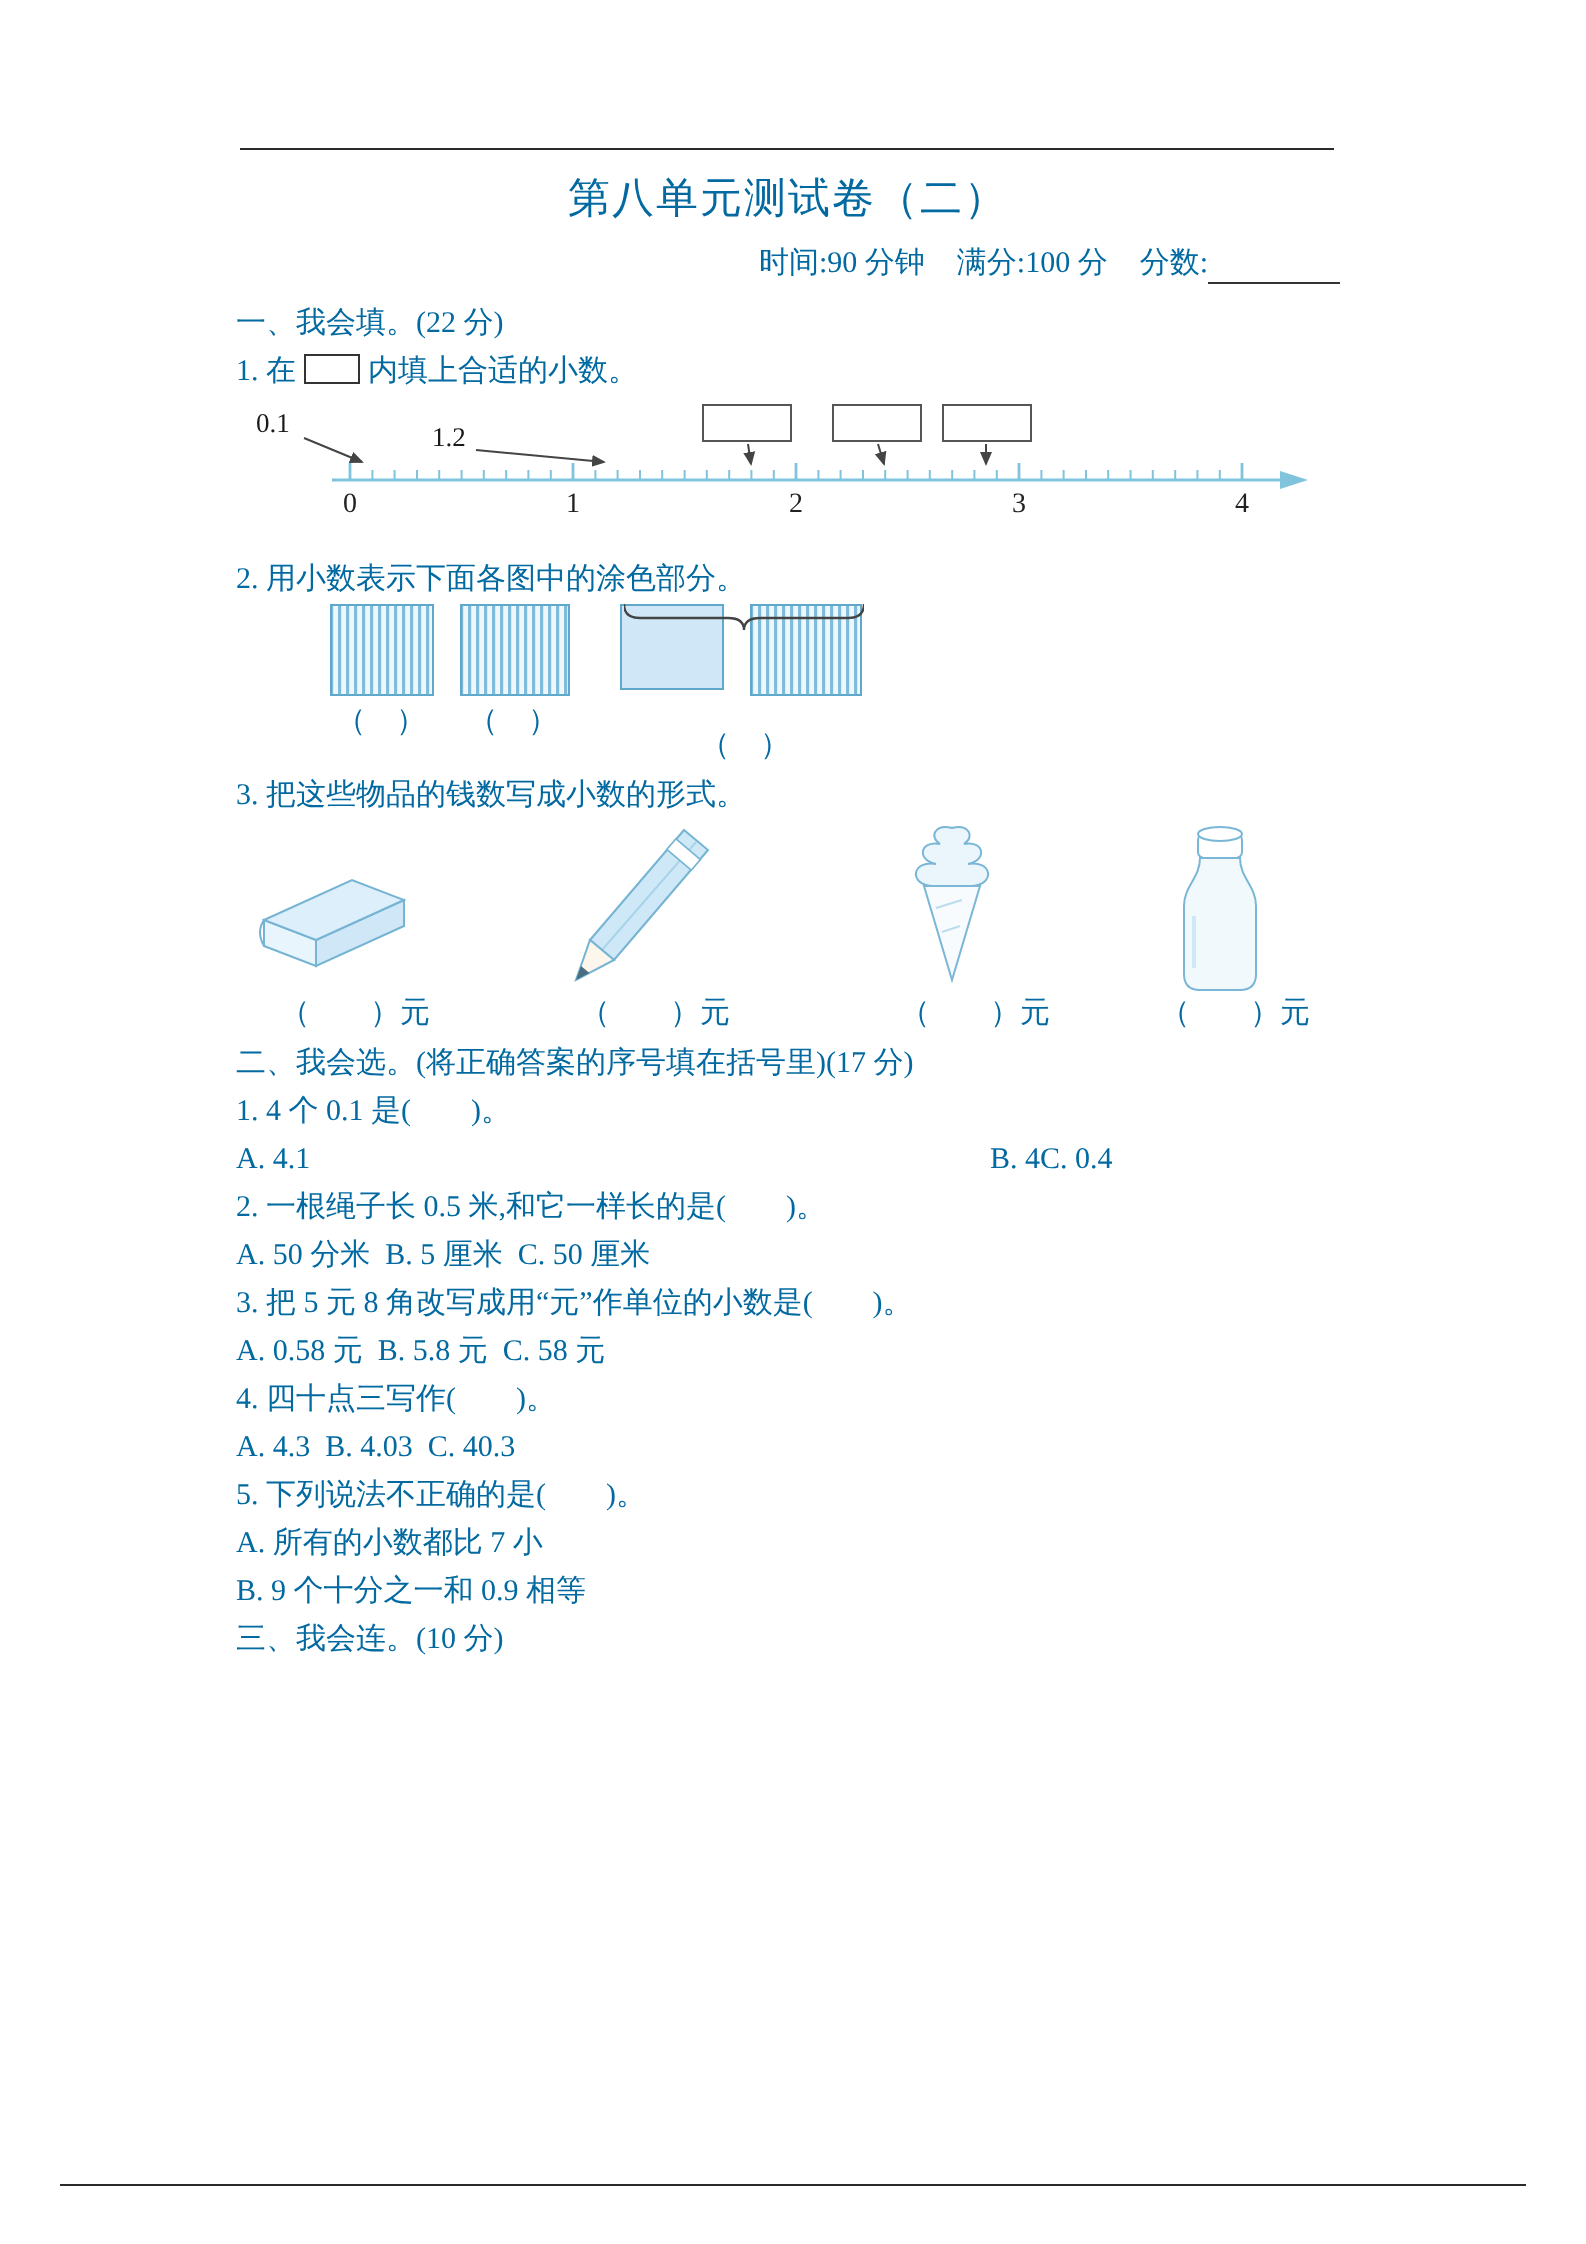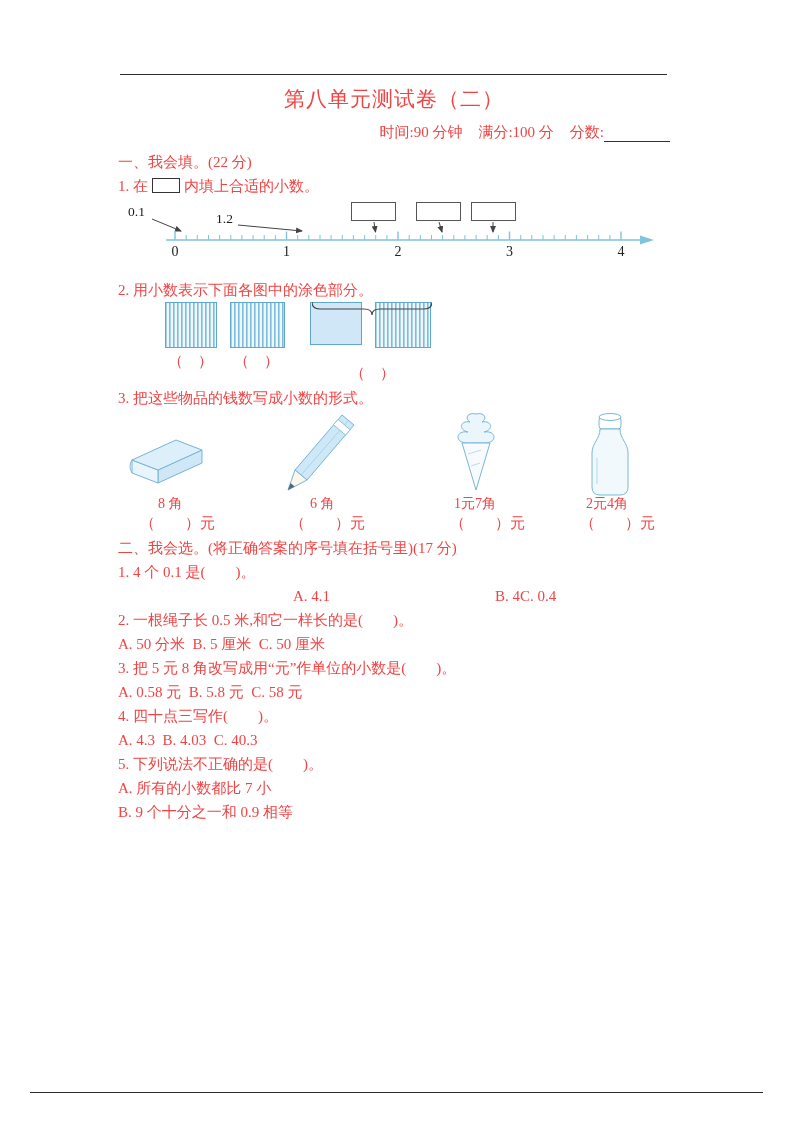--- a/index.html
+++ b/index.html
@@ -1,19 +1,19 @@
 <!DOCTYPE html>
 <html><head>
 <meta charset="utf-8">
 <style>
   * { box-sizing: border-box; }
   html,body { margin:0; padding:0; background:#ffffff; }
   .page {
     position:relative; width:793px; height:1122px; background:#fff;
-    font-family:"Liberation Serif", serif; color:#ef4444; overflow:hidden;
+    font-family:"Liberation Serif", serif; color:#0369a1; overflow:hidden;
   }
   .top-rule { position:absolute; left:120px; top:74px; width:547px; border-top:1.5px solid #2b2b2b; }
   .bottom-rule { position:absolute; left:30px; top:1092px; width:733px; border-top:1.5px solid #2b2b2b; }
   .content { position:absolute; left:118px; top:84px; width:552px; }
   .title { text-align:center; font-size:21px; line-height:30px; margin:0 0 8px 0; letter-spacing:1px; }
   .info { text-align:right; font-size:15px; line-height:20px; margin-bottom:8px; white-space:pre-wrap; }
   .info span.seg { margin-left:16px; }
   .score-blank { display:inline-block; width:66px; height:15px; border-bottom:1px solid #333; vertical-align:bottom; }
   .line { font-size:15px; line-height:24px; white-space:pre-wrap; }
   .fill-box { display:inline-block; width:28px; height:15px; border:1px solid #333; vertical-align:-2px; margin:0 4px; background:#fff; }
@@ -26,21 +26,21 @@
   .p1 { left:50px; top:50px; } .p2 { left:116px; top:50px; } .p3 { left:232px; top:62px; }
   .items { position:relative; height:86px; }
   .items svg { position:absolute; }
   .it1 { left:0; top:24px; } .it2 { left:158px; top:2px; } .it3 { left:330px; top:0; } .it4 { left:466px; top:0; }
   .prices { position:relative; height:16px; font-size:14px; line-height:16px; }
   .prices span { position:absolute; }
   .pr1 { left:40px; } .pr2 { left:192px; } .pr3 { left:336px; } .pr4 { left:468px; }
   .yuanrow { position:relative; height:22px; font-size:15px; line-height:22px; }
   .yuanrow span { position:absolute; }
   .y1 { left:22px; } .y2 { left:172px; } .y3 { left:332px; } .y4 { left:462px; }
-  .optA { display:inline-block; width:212px;text-align:right; }
+  .optA { display:inline-block; width:212px; }
   .optB { display:inline-block; width:190px;text-align:right; }
   .mt2 { margin-top:2px; }
   .mt4 { margin-top:18px; }
 </style>
 </head>
 <body>
 
 <div class="page">
 
   <svg width="0" height="0" style="position:absolute" aria-hidden="true">
@@ -147,26 +147,20 @@
         <line x1="23" y1="56" x2="32" y2="53" stroke="#bcdcee" stroke-width="1"></line>
       </svg>
       <svg class="it4" width="52" height="88">
         <rect x="15" y="7" width="22" height="12" rx="3" fill="#ffffff" stroke="#7ab6d6"></rect>
         <ellipse cx="26" cy="7" rx="11" ry="3.5" fill="#ffffff" stroke="#7ab6d6"></ellipse>
         <path d="M16,19 C16,29 8,33 8,43 L8,77 Q8,85 16,85 L36,85 Q44,85 44,77 L44,43 C44,33 36,29 36,19 Z" fill="#f2f9fd" stroke="#7ab6d6"></path>
         <line x1="13" y1="48" x2="13" y2="74" stroke="#cfe8f5" stroke-width="2"></line>
       </svg>
     </div>
 
-    <div class="prices">
-      <span class="pr1">8 角</span>
-      <span class="pr2">6 角</span>
-      <span class="pr3">1元7角</span>
-      <span class="pr4">2元4角</span>
-    </div>
 
     <div class="yuanrow">
       <span class="y1">（　　）元</span>
       <span class="y2">（　　）元</span>
       <span class="y3">（　　）元</span>
       <span class="y4">（　　）元</span>
     </div>
 
     <div class="line mt2">二、我会选。(将正确答案的序号填在括号里)(17 分)</div>
 
@@ -179,15 +173,16 @@
     <div class="line">3. 把 5 元 8 角改写成用“元”作单位的小数是(　　)。</div>
     <div class="line">A. 0.58 元  B. 5.8 元  C. 58 元</div>
 
     <div class="line">4. 四十点三写作(　　)。</div>
     <div class="line">A. 4.3  B. 4.03  C. 40.3</div>
 
     <div class="line">5. 下列说法不正确的是(　　)。</div>
     <div class="line">A. 所有的小数都比 7 小</div>
     <div class="line">B. 9 个十分之一和 0.9 相等</div>
 
+    <div class="line">三、我会连。(10 分)</div>
 
   </div>
 </div>
 
 </body></html>

